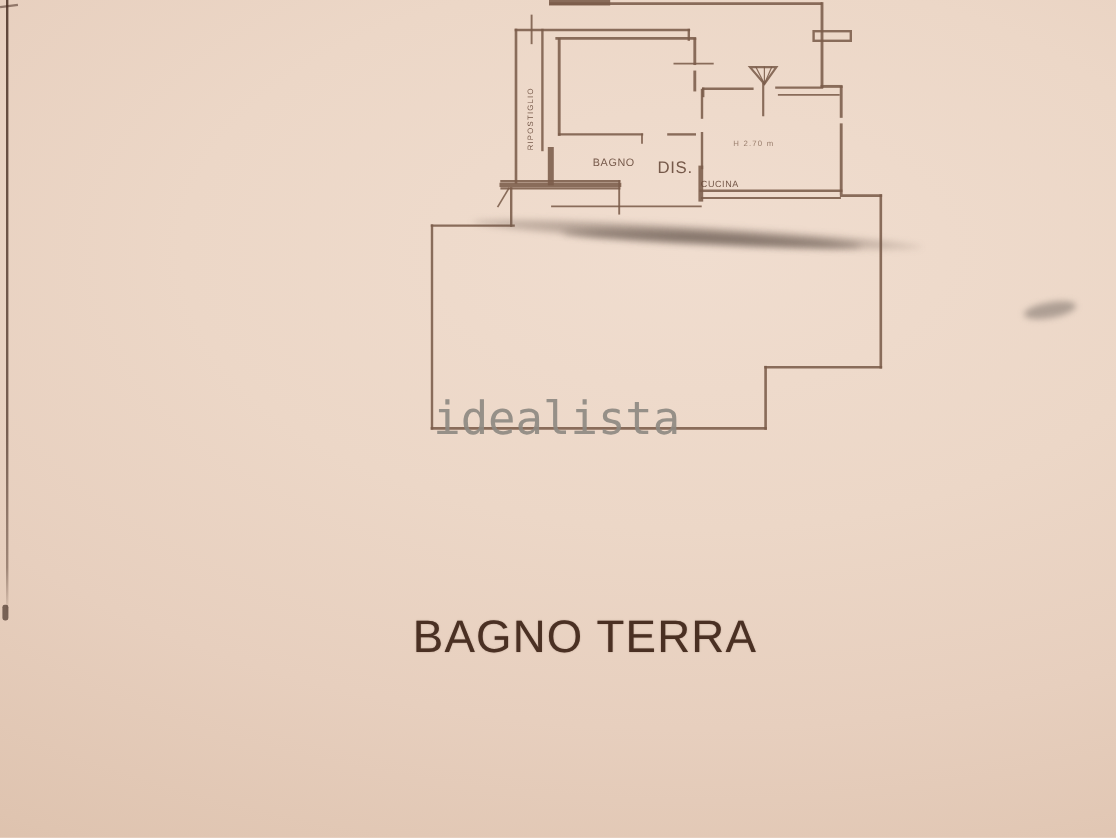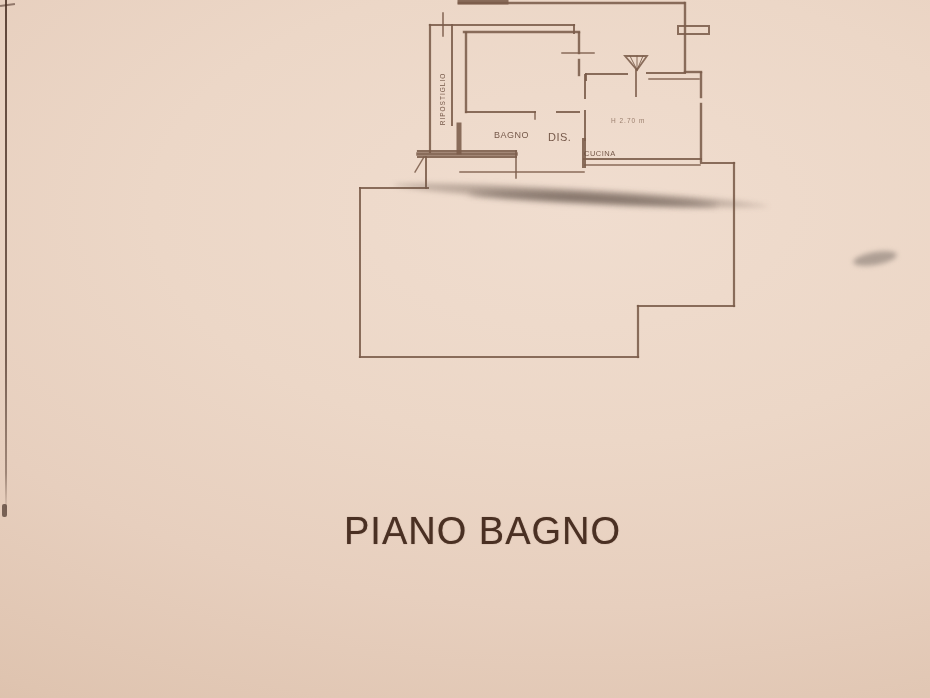--- a/index.html
+++ b/index.html
@@ -34,21 +34,21 @@
   }
   .smudge-edge{
     left:853px;top:252px;width:44px;height:13px;border-radius:50%;
     background:rgba(112,101,95,.5);transform:rotate(-10deg);filter:blur(2.5px);
   }
   
   .room-label{color:rgba(96,66,50,.85);letter-spacing:.5px;white-space:nowrap;}
   .lbl-ripostiglio{left:408px;top:64px;width:70px;height:70px;font-size:6.5px;
     transform:rotate(-90deg);transform-origin:center;text-align:center;line-height:70px;letter-spacing:1px;}
   .lbl-bagno{left:494px;top:130px;font-size:9px;}
-  .lbl-dis{left:548px;top:131px;font-size:11px;}
+  .lbl-dis{left:548px;top:131px;font-size:14px;}
   .lbl-cucina{left:584px;top:149px;font-size:7.5px;}
   .lbl-height{left:611px;top:117px;font-size:6.5px;color:rgba(118,87,68,.7);letter-spacing:1px;}
   .watermark{
     left:361px;top:330px;font-family:"DejaVu Sans Mono", monospace;
     font-size:38px;line-height:1;color:#8f8a83;opacity:.92;letter-spacing:0;
   }
   .floor-title{
     left:344px;top:510px;font-size:38px;color:#4a3023;letter-spacing:1px;
     text-shadow:0 0 1px rgba(74,48,35,.55);white-space:nowrap;
   }
@@ -130,16 +130,17 @@
   <div class="abs smudge-main"></div>
   <div class="abs smudge-core"></div>
   <div class="abs smudge-edge"></div>
 
   <div class="abs room-label lbl-ripostiglio">RIPOSTIGLIO</div>
   <div class="abs room-label lbl-bagno">BAGNO</div>
   <div class="abs room-label lbl-dis">DIS.</div>
   <div class="abs room-label lbl-cucina">CUCINA</div>
   <div class="abs lbl-height">H 2.70 m</div>
 
+  <div class="abs watermark">idealista</div>
 
-  <div class="abs floor-title">PIANO BAGNO</div>
+  <div class="abs floor-title">BAGNO TERRA</div>
 
 </div>
 
 </body></html>

